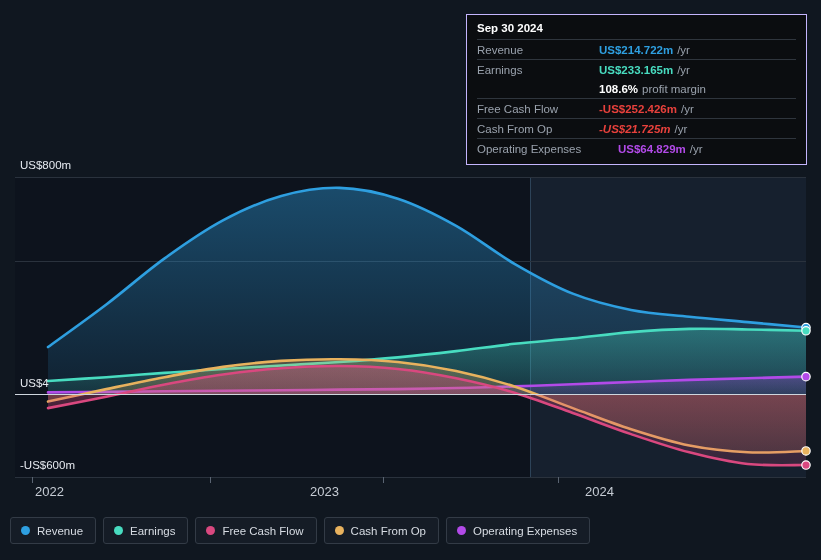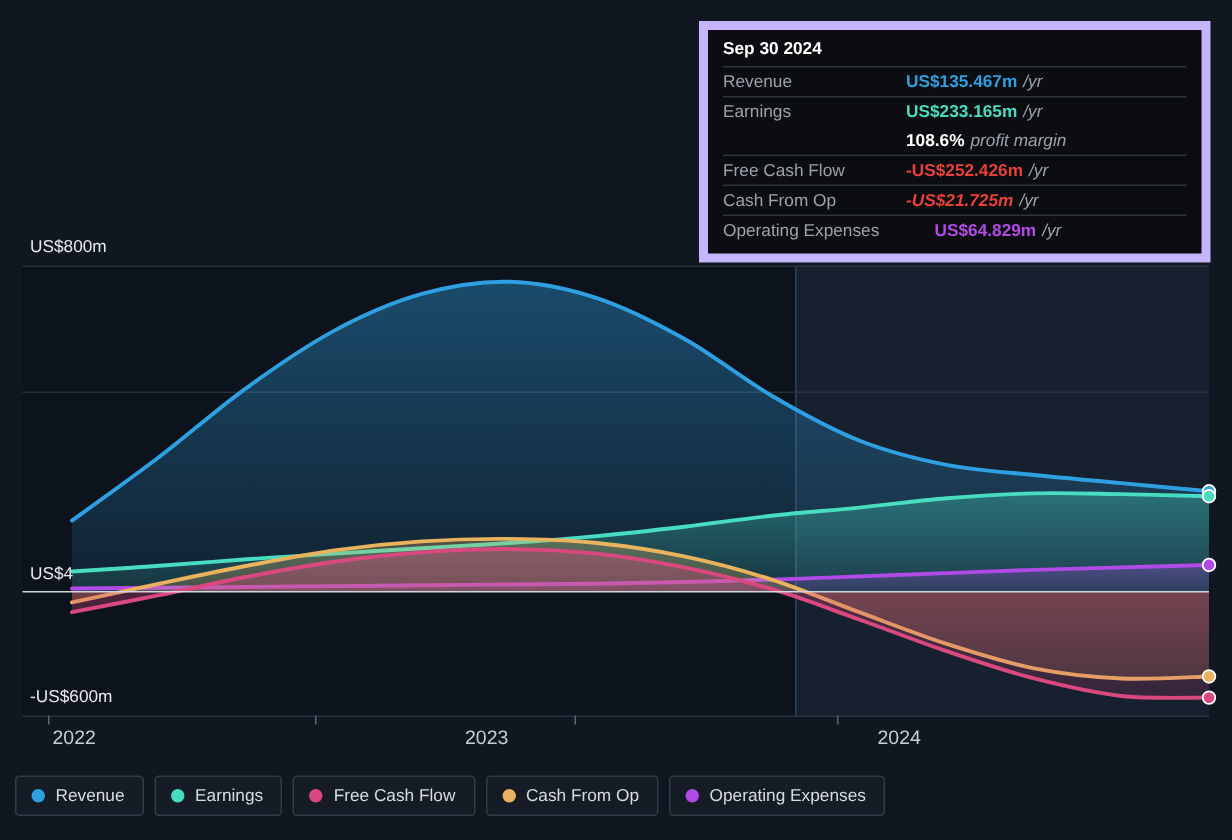--- a/index.html
+++ b/index.html
@@ -73,21 +73,21 @@
     width: 1px; height: 6px;
     background: #5a6472;
   }
 
   
   #tooltip {
     position: absolute;
     left: 466px; top: 14px;
     width: 341px;
     background: #0b0d10;
-    border: 6px solid #c4b5fd;
+    border: 1px solid #c4b5fd;
     padding: 7px 10px 6px 10px;
     z-index: 20;
   }
   #tooltip .tt-date {
     color: #ffffff;
     font-size: 11.5px;
     font-weight: bold;
     padding-bottom: 5px;
   }
   #tooltip .tt-row {
@@ -104,21 +104,20 @@
     width: 122px;
     flex: none;
   }
   #tooltip .tt-val {
     font-weight: bold;
   }
   #tooltip .tt-unit {
     color: #9aa2ad;
     font-weight: normal;
     margin-left: 4px;
-    font-style: italic;
   }
 
   
   #legend {
     position: absolute;
     left: 10px; top: 517px;
     display: flex;
     gap: 7px;
   }
   .legend-item {
@@ -228,21 +227,21 @@
 
   <div class="x-label" style="left:35px;  top:484px">2022</div>
   <div class="x-label" style="left:310px; top:484px">2023</div>
   <div class="x-label" style="left:585px; top:484px">2024</div>
 
   <div id="tooltip">
     <div class="tt-date">Sep 30 2024</div>
     <div id="tooltip-rows">
         <div class="tt-row">
           <span class="tt-label">Revenue</span>
-          <span><span class="tt-val" style="color: rgb(46, 159, 224);">US$135.467m</span><span class="tt-unit">/yr</span></span>
+          <span><span class="tt-val" style="color: rgb(46, 159, 224);">US$214.722m</span><span class="tt-unit">/yr</span></span>
         </div>
         <div class="tt-row">
           <span class="tt-label">Earnings</span>
           <span><span class="tt-val" style="color: rgb(72, 220, 192); text-align: right;">US$233.165m</span><span class="tt-unit">/yr</span></span>
         </div>
         <div class="tt-row noborder">
           <span class="tt-label"></span>
           <span><span class="tt-val" style="color: rgb(255, 255, 255);">108.6%</span><span class="tt-unit">profit margin</span></span>
         </div>
         <div class="tt-row">

